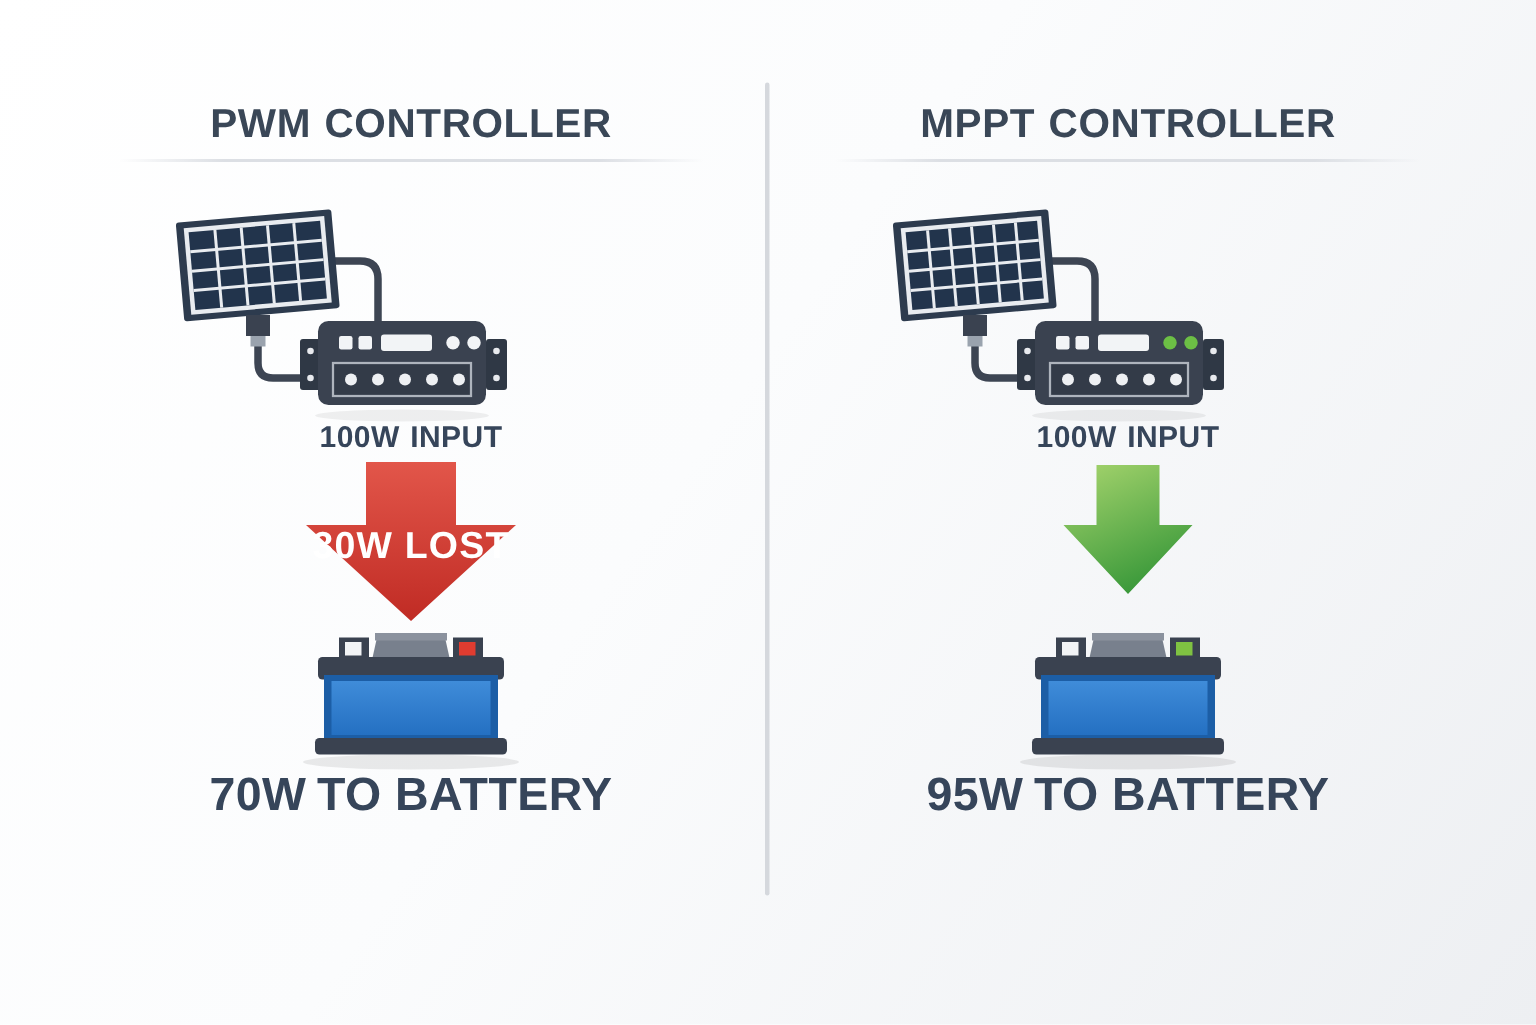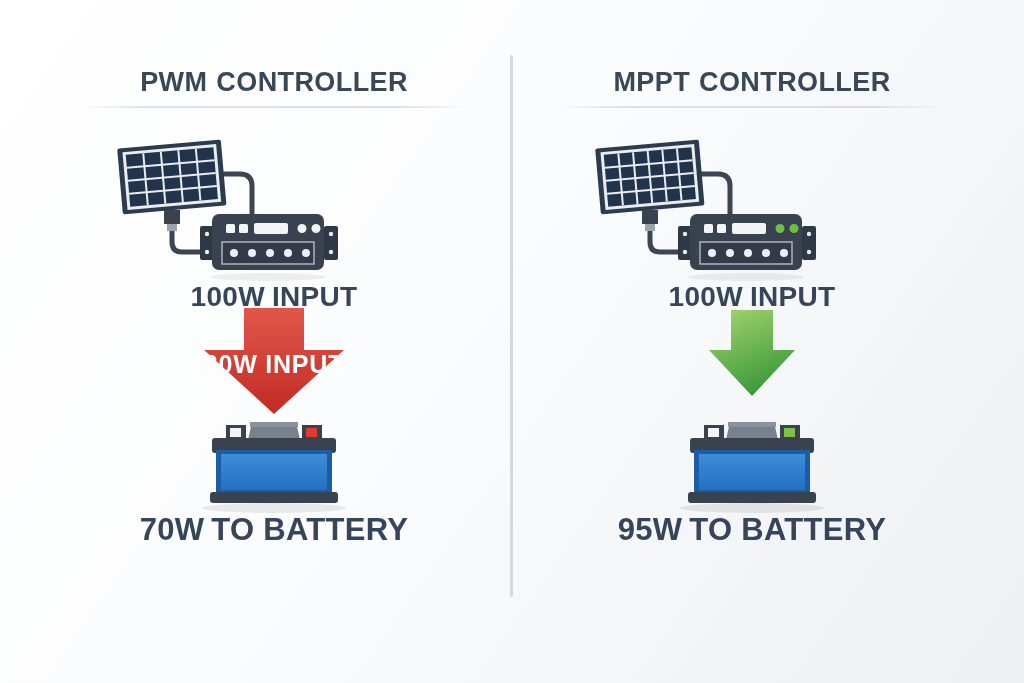--- a/index.html
+++ b/index.html
@@ -30,21 +30,21 @@
   .rule{
     position:absolute;top:106px;left:50%;transform:translateX(-50%);
     width:390px;height:2px;
     background:linear-gradient(90deg,rgba(220,223,228,0),var(--rule,#dcdfe4) 18%,var(--rule,#dcdfe4) 82%,rgba(220,223,228,0));
   }
 
   .sys{position:absolute;top:134px;left:88px;}
 
   .io-label{
     position:absolute;width:100%;text-align:center;
-    font-size:28px;color:var(--text,#36455a);font-weight:600;letter-spacing:.3px;
+    font-size:20px;color:var(--text,#36455a);font-weight:600;letter-spacing:.3px;
   }
   .io-label .strong{font-weight:800;}
   .io-label .rest{margin-left:7px;}
   .input-label{top:281px;}
   .output-label{top:512px;font-size:31px;}
 
   .arrow-wrap{position:absolute;left:50%;transform:translateX(-50%);}
   .arrow-red{top:308px;width:160px;height:110px;}
   .arrow-green{top:310px;width:110px;height:88px;}
   .arrow-overlay{
@@ -132,21 +132,21 @@
       <circle cx="200" cy="119" r="4" fill="#eef0f3"></circle>
     </g>
   </svg>
 
   <div class="io-label input-label"><span class="strong">100W</span><span class="rest">INPUT</span></div>
 
   <div class="arrow-wrap arrow-red">
     <svg width="160" height="110" viewBox="0 0 160 110">
       <polygon points="50,0 110,0 110,42 150,42 80,106 10,42 50,42" fill="url(#gradRed)"></polygon>
     </svg>
-    <div class="arrow-overlay">30W INPUT</div>
+    <div class="arrow-overlay">30W LOST</div>
   </div>
 
   <svg class="battery" width="180" height="105" viewBox="0 0 180 105">
     <ellipse cx="90" cy="98" rx="72" ry="5" fill="#000" opacity="0.08"></ellipse>
     <polygon points="68,12 112,12 116,30 64,30" fill="#78808d"></polygon>
     <rect x="66" y="12" width="48" height="5" fill="#8b929e"></rect>
     <rect x="42" y="15" width="20" height="15" fill="var(--dark-slate,#3a4250)"></rect>
     <rect x="46" y="18" width="11" height="9" fill="var(--white,#f2f4f6)"></rect>
     <rect x="118" y="15" width="20" height="15" fill="var(--dark-slate,#3a4250)"></rect>
     <rect class="terminal-cap" x="122" y="18" width="11" height="9"></rect>

